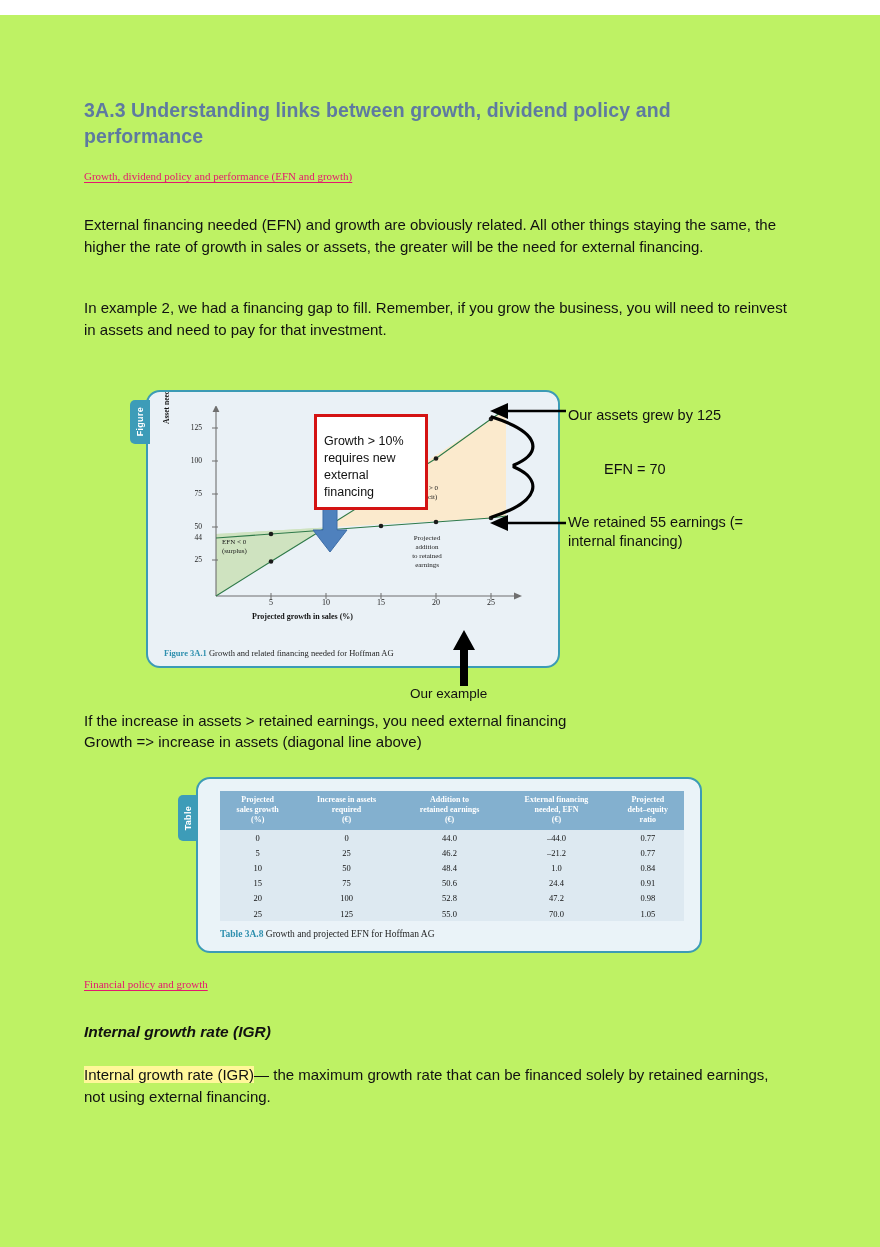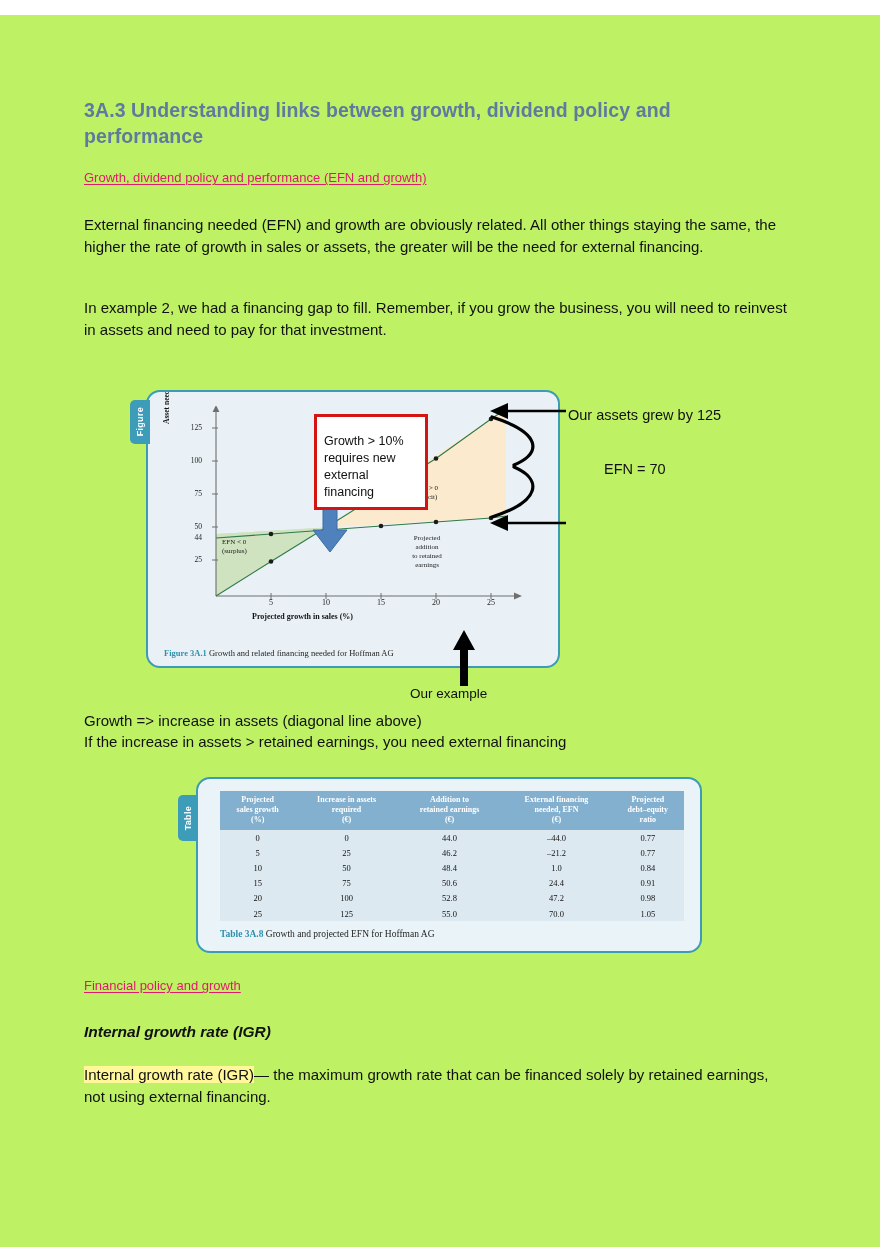--- a/index.html
+++ b/index.html
@@ -34,25 +34,26 @@
     font-size: 19.5px;
     font-weight: bold;
     line-height: 26px;
     color: #5e7aa0;
     letter-spacing: 0.1px;
   }
 
   .h-sub {
     position: absolute;
     left: 84px;
-    font-size: 13px;
+    font-size: 11px;
     color: #e4186f;
     text-decoration: underline;
     text-underline-offset: 2px;
     white-space: nowrap;
+    font-family: Liberation Serif, serif;
   }
   #sub1 { top: 155px; }
   #sub2 { top: 963px; }
 
   .h-italic {
     position: absolute;
     left: 84px;
     top: 1008px;
     font-size: 15.5px;
     font-weight: bold;
@@ -423,29 +424,30 @@
 
     <line x1="30" y1="130" x2="88" y2="130" stroke="#000" stroke-width="2.6"></line>
     <polygon points="30,122 12,130 30,138" fill="#000"></polygon>
 
     <path d="M 14 24 C 64 40, 64 60, 36 72" fill="none" stroke="#000" stroke-width="3.2" stroke-linecap="round"></path>
     <path d="M 14 124 C 64 108, 64 86, 36 74" fill="none" stroke="#000" stroke-width="3.2" stroke-linecap="round"></path>
   </svg>
 
   <div class="anno" id="an1">Our assets grew by 125</div>
   <div class="anno" id="an2">EFN = 70</div>
+  <div class="anno" id="an3">We retained 55 earnings (= internal financing)</div>
 
   <svg style="position:absolute; left:450px; top:615px;" width="28" height="56">
     <polygon points="14,0 25,20 18,20 18,56 10,56 10,20 3,20" fill="#000"></polygon>
   </svg>
   <div class="anno" id="an4">Our example</div>
 
   <div class="under-fig">
+    <div>If the increase in assets &gt; retained earnings, you need external financing</div>
     <div>Growth =&gt; increase in assets (diagonal line above)</div>
-    <div>If the increase in assets &gt; retained earnings, you need external financing</div>
   </div>
 
   <div class="tbl-wrap">
     <div class="tbl-box">
       <table class="data">
         <thead>
           <tr>
             <th>Projected
 sales growth
 (%)</th>

